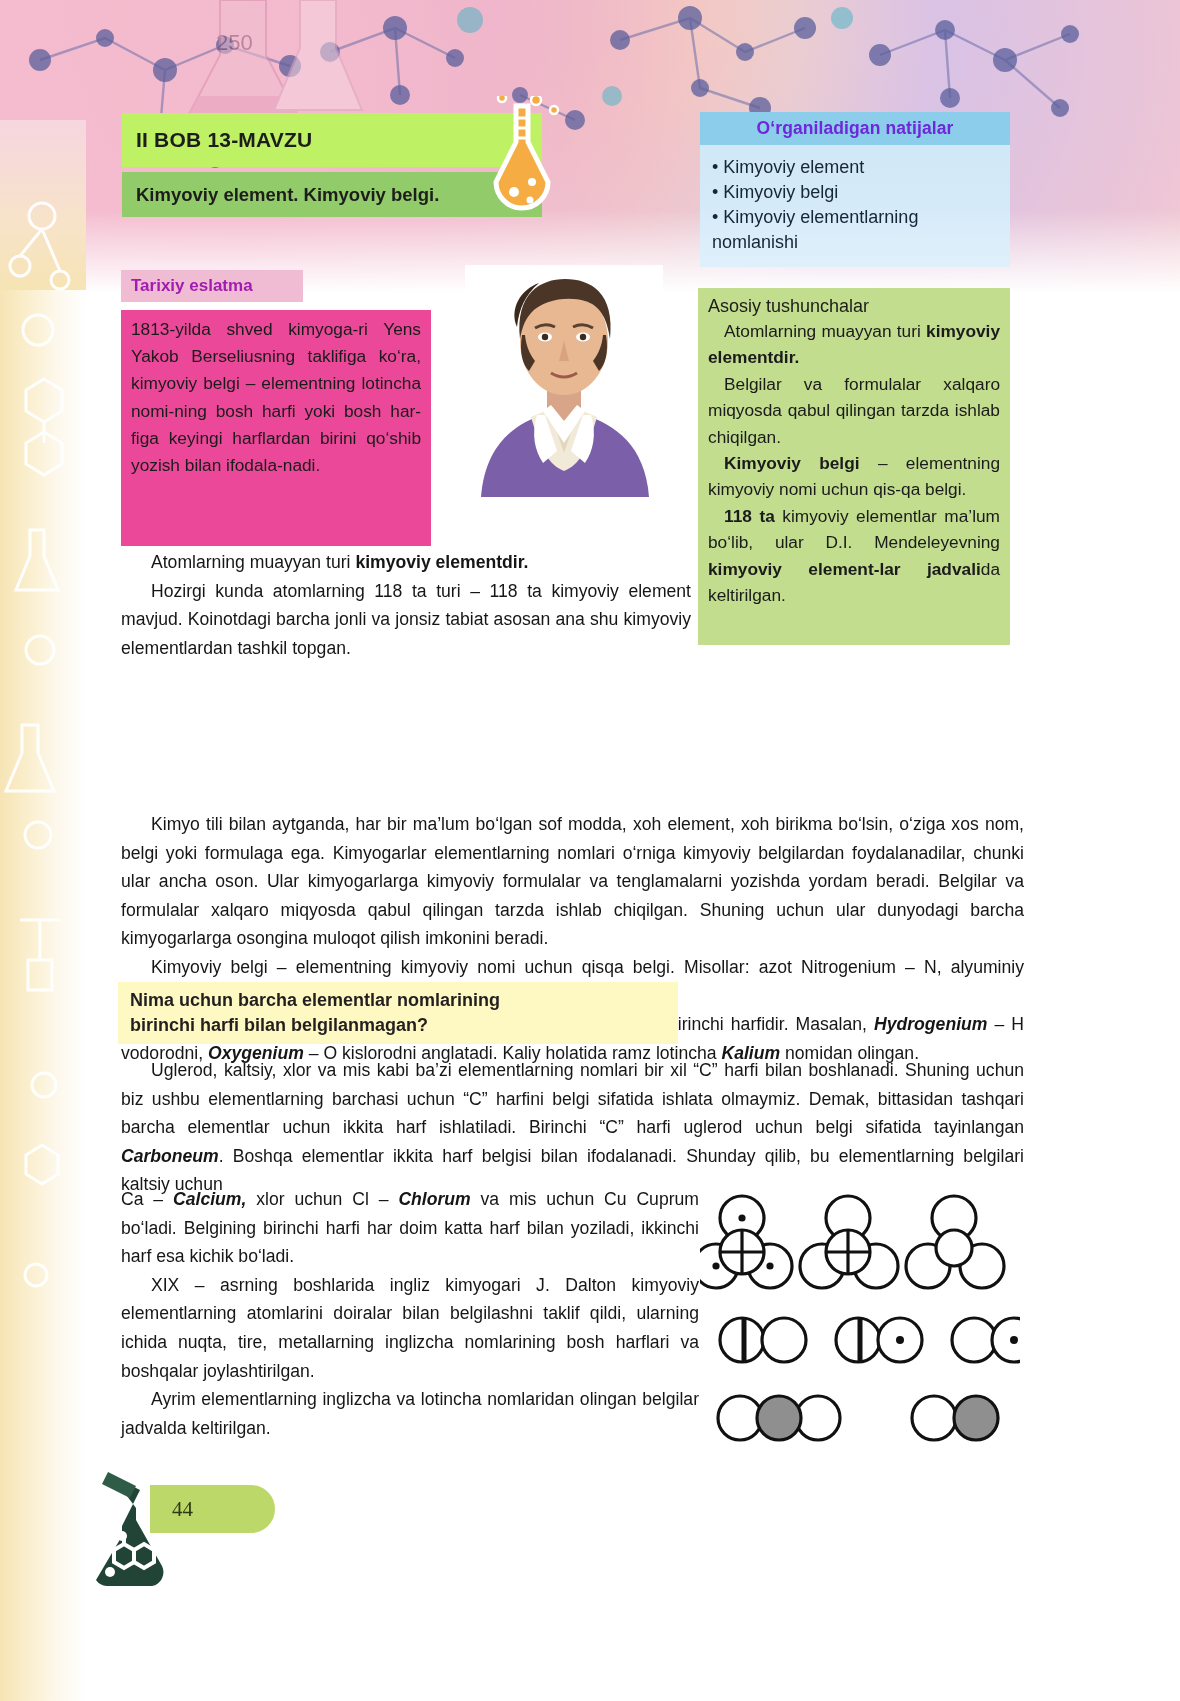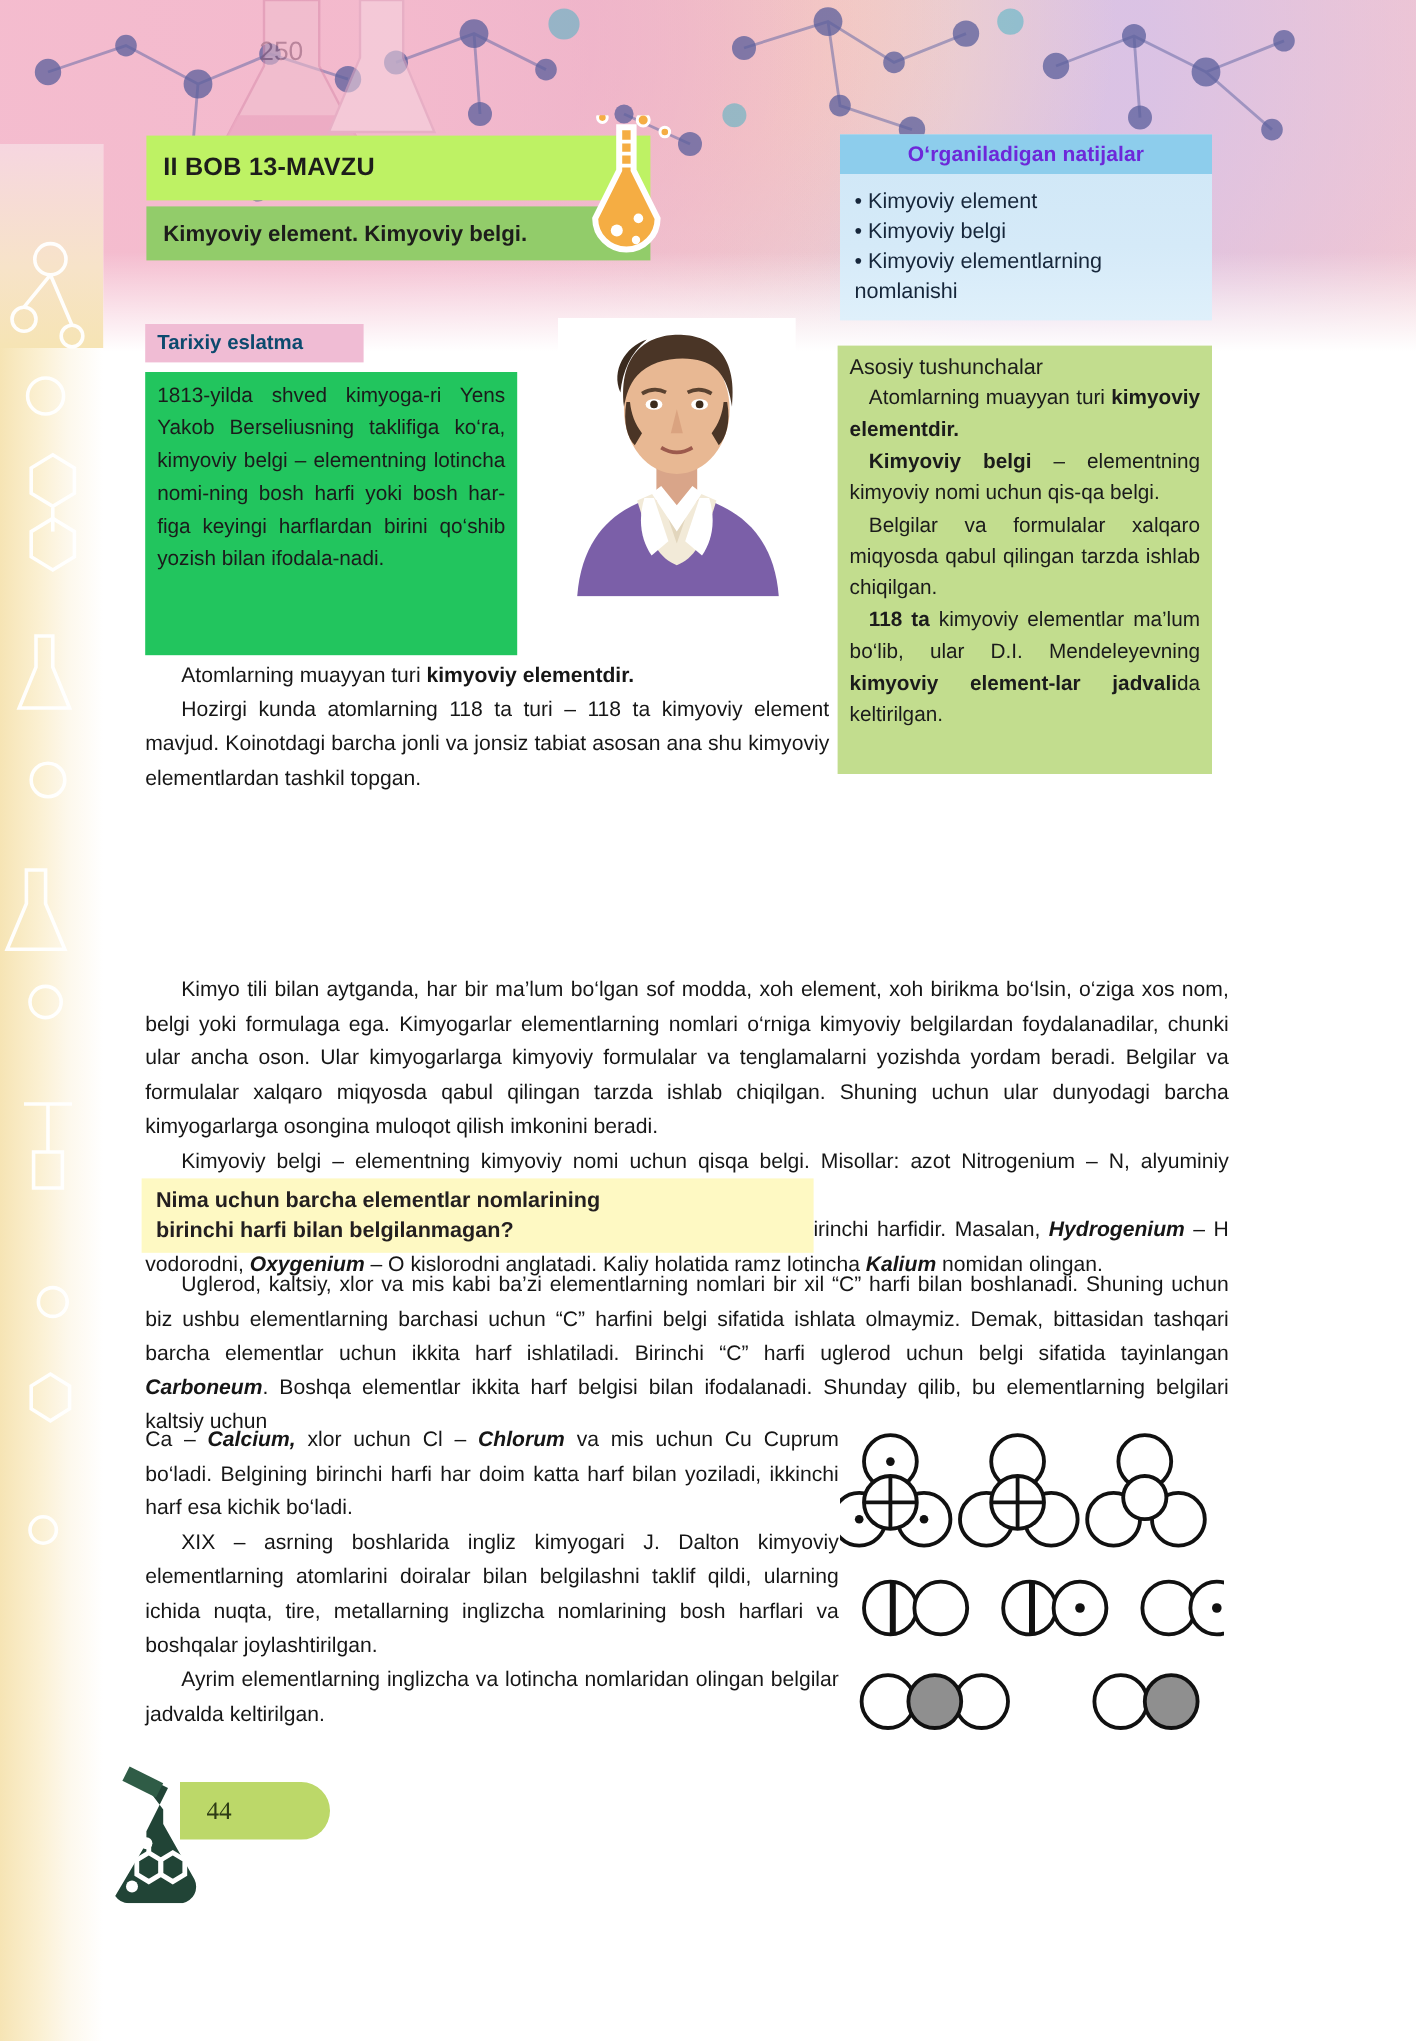--- a/index.html
+++ b/index.html
@@ -72,26 +72,26 @@
   .outcomes li{
     font-size:18px; line-height:25px; color:#16263a; padding-left:2px;
   }
   .outcomes li::before{ content:"• "; }
 
   
   .tag-pink{
     position:absolute; left:121px; top:270px; width:182px; height:32px;
     background:#f0bcd4; display:flex; align-items:center;
   }
-  .tag-pink span{ font-size:17px; font-weight:bold; color:#0c4a6e; padding-left:10px; }
+  .tag-pink span{ font-size:17px; font-weight:bold; color:#a21caf; padding-left:10px; }
 
   
   .note-cream{
     position:absolute; left:121px; top:310px; width:310px; height:236px;
-    background:#22c55e; padding:6px 10px 4px 10px; box-sizing:border-box;
+    background:#ec4899; padding:6px 10px 4px 10px; box-sizing:border-box;
   }
   .note-cream p{
     margin:0; font-size:17.3px; line-height:27.2px; text-align:justify;
     color:#1b1b1b; hyphens:manual;
   }
 
   
   .portrait{
     position:absolute; left:465px; top:265px; width:198px; height:232px;
     overflow:hidden; background:#ffffff;
@@ -312,24 +312,24 @@
       <path d="M126 150 C132 170 128 186 120 198 L106 186 L118 150 Z" fill="#ffffff"></path>
     </svg>
   </div>
 
   <div class="concepts">
     <div class="concepts-title">Asosiy tushunchalar</div>
     <p class="ind">
       <span>Atomlarning muayyan turi </span><b>kimyoviy elementdir.</b>
     </p>
     <p class="ind">
+      <span>Belgilar va formulalar xalqaro miqyosda qabul qilingan tarzda ishlab chiqilgan.</span>
+    </p>
+    <p class="ind">
       <b>Kimyoviy belgi</b><span> – elementning kimyoviy nomi uchun qis-qa  belgi.</span>
-    </p>
-    <p class="ind">
-      <span>Belgilar va formulalar xalqaro miqyosda qabul qilingan tarzda ishlab chiqilgan.</span>
     </p>
     <p class="ind">
       <b>118 ta</b><span> kimyoviy elementlar ma’lum bo‘lib, ular D.I. Mendeleyevning </span><b>kimyoviy element-lar jadvali</b><span>da keltirilgan.</span>
     </p>
   </div>
 
   <div class="body-col-narrow">
     <p class="para ind">
       <span>Atomlarning muayyan turi </span><b>kimyoviy elementdir.</b>
     </p>

